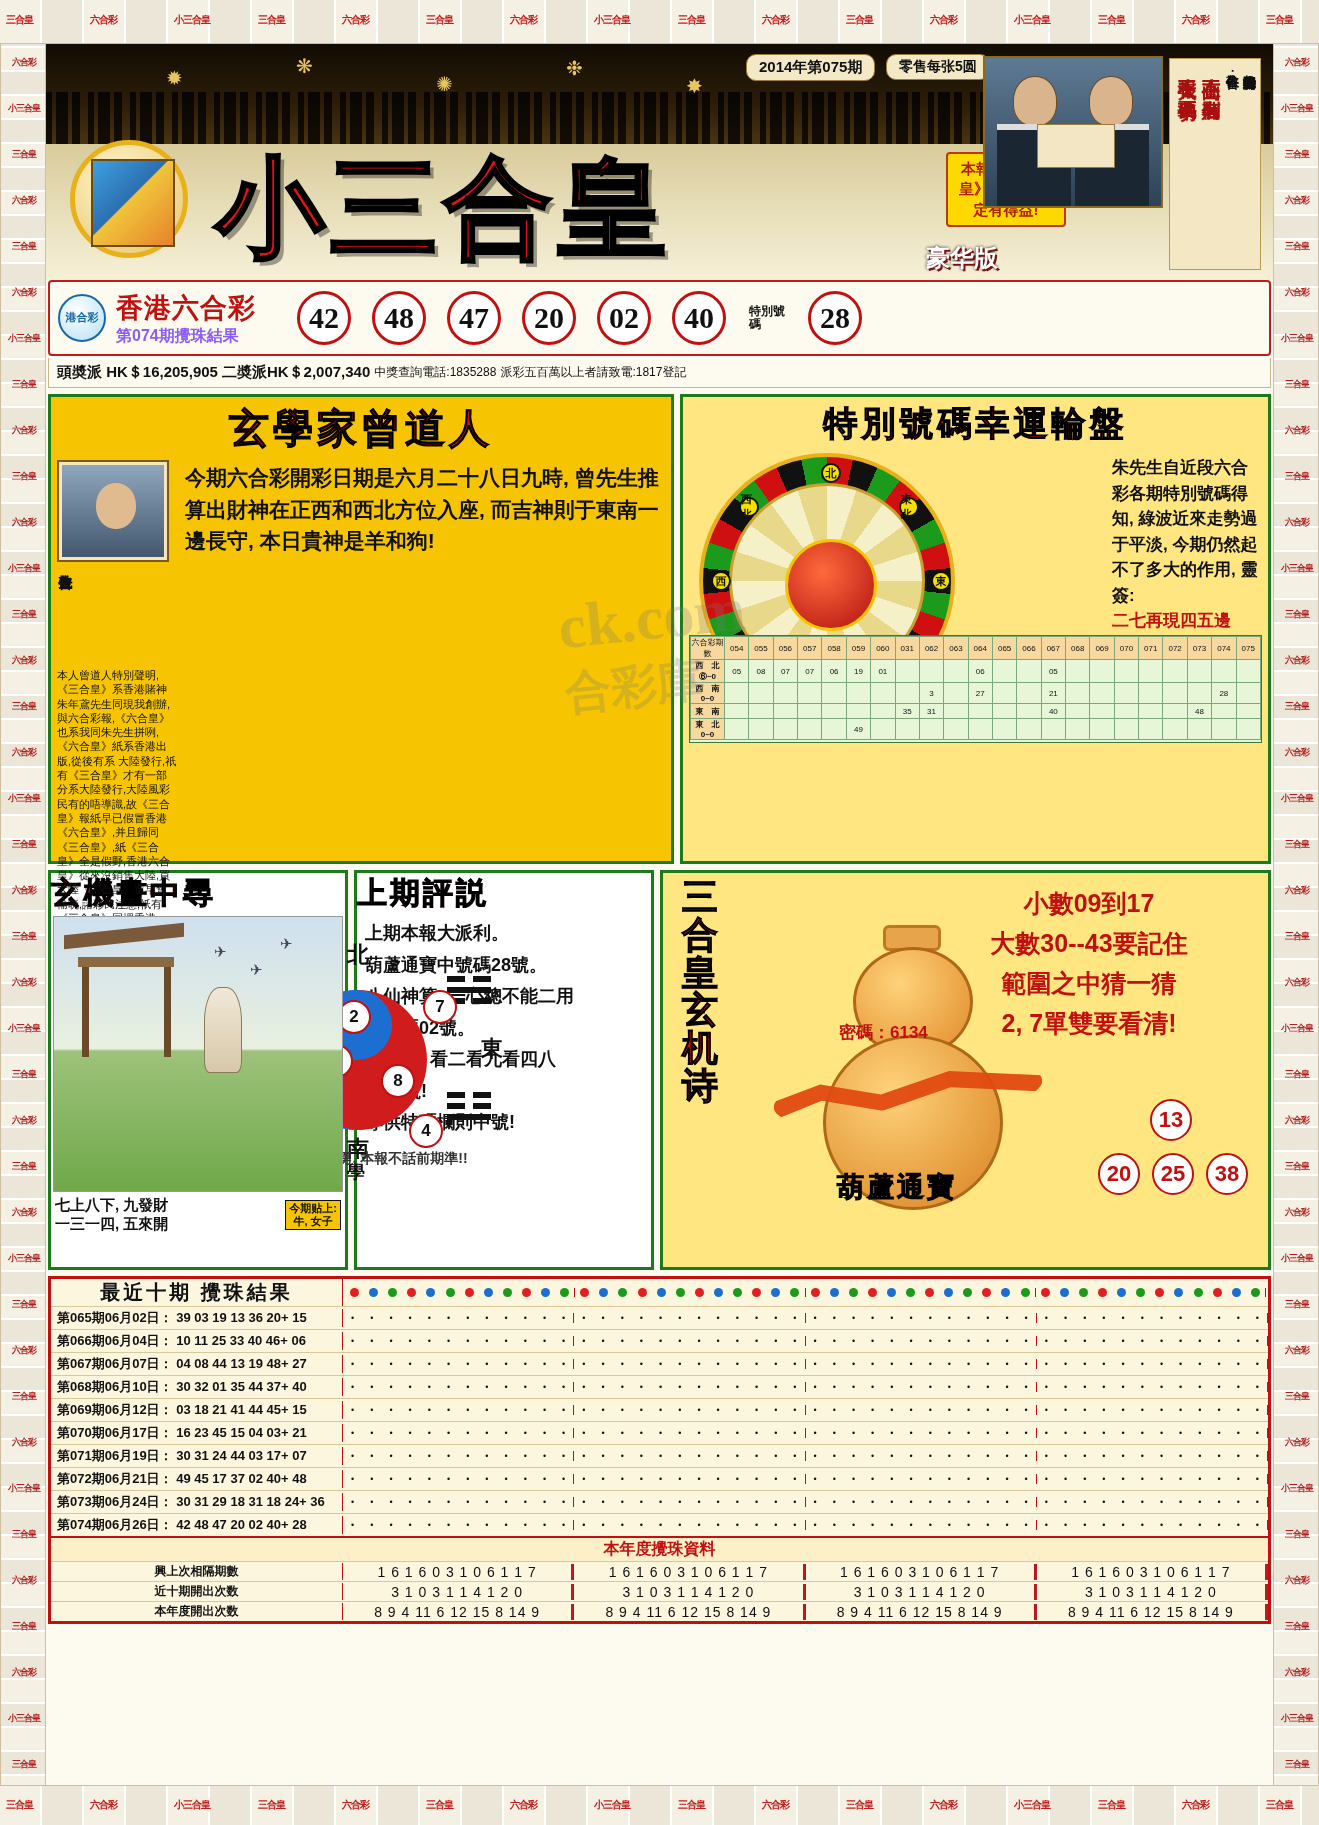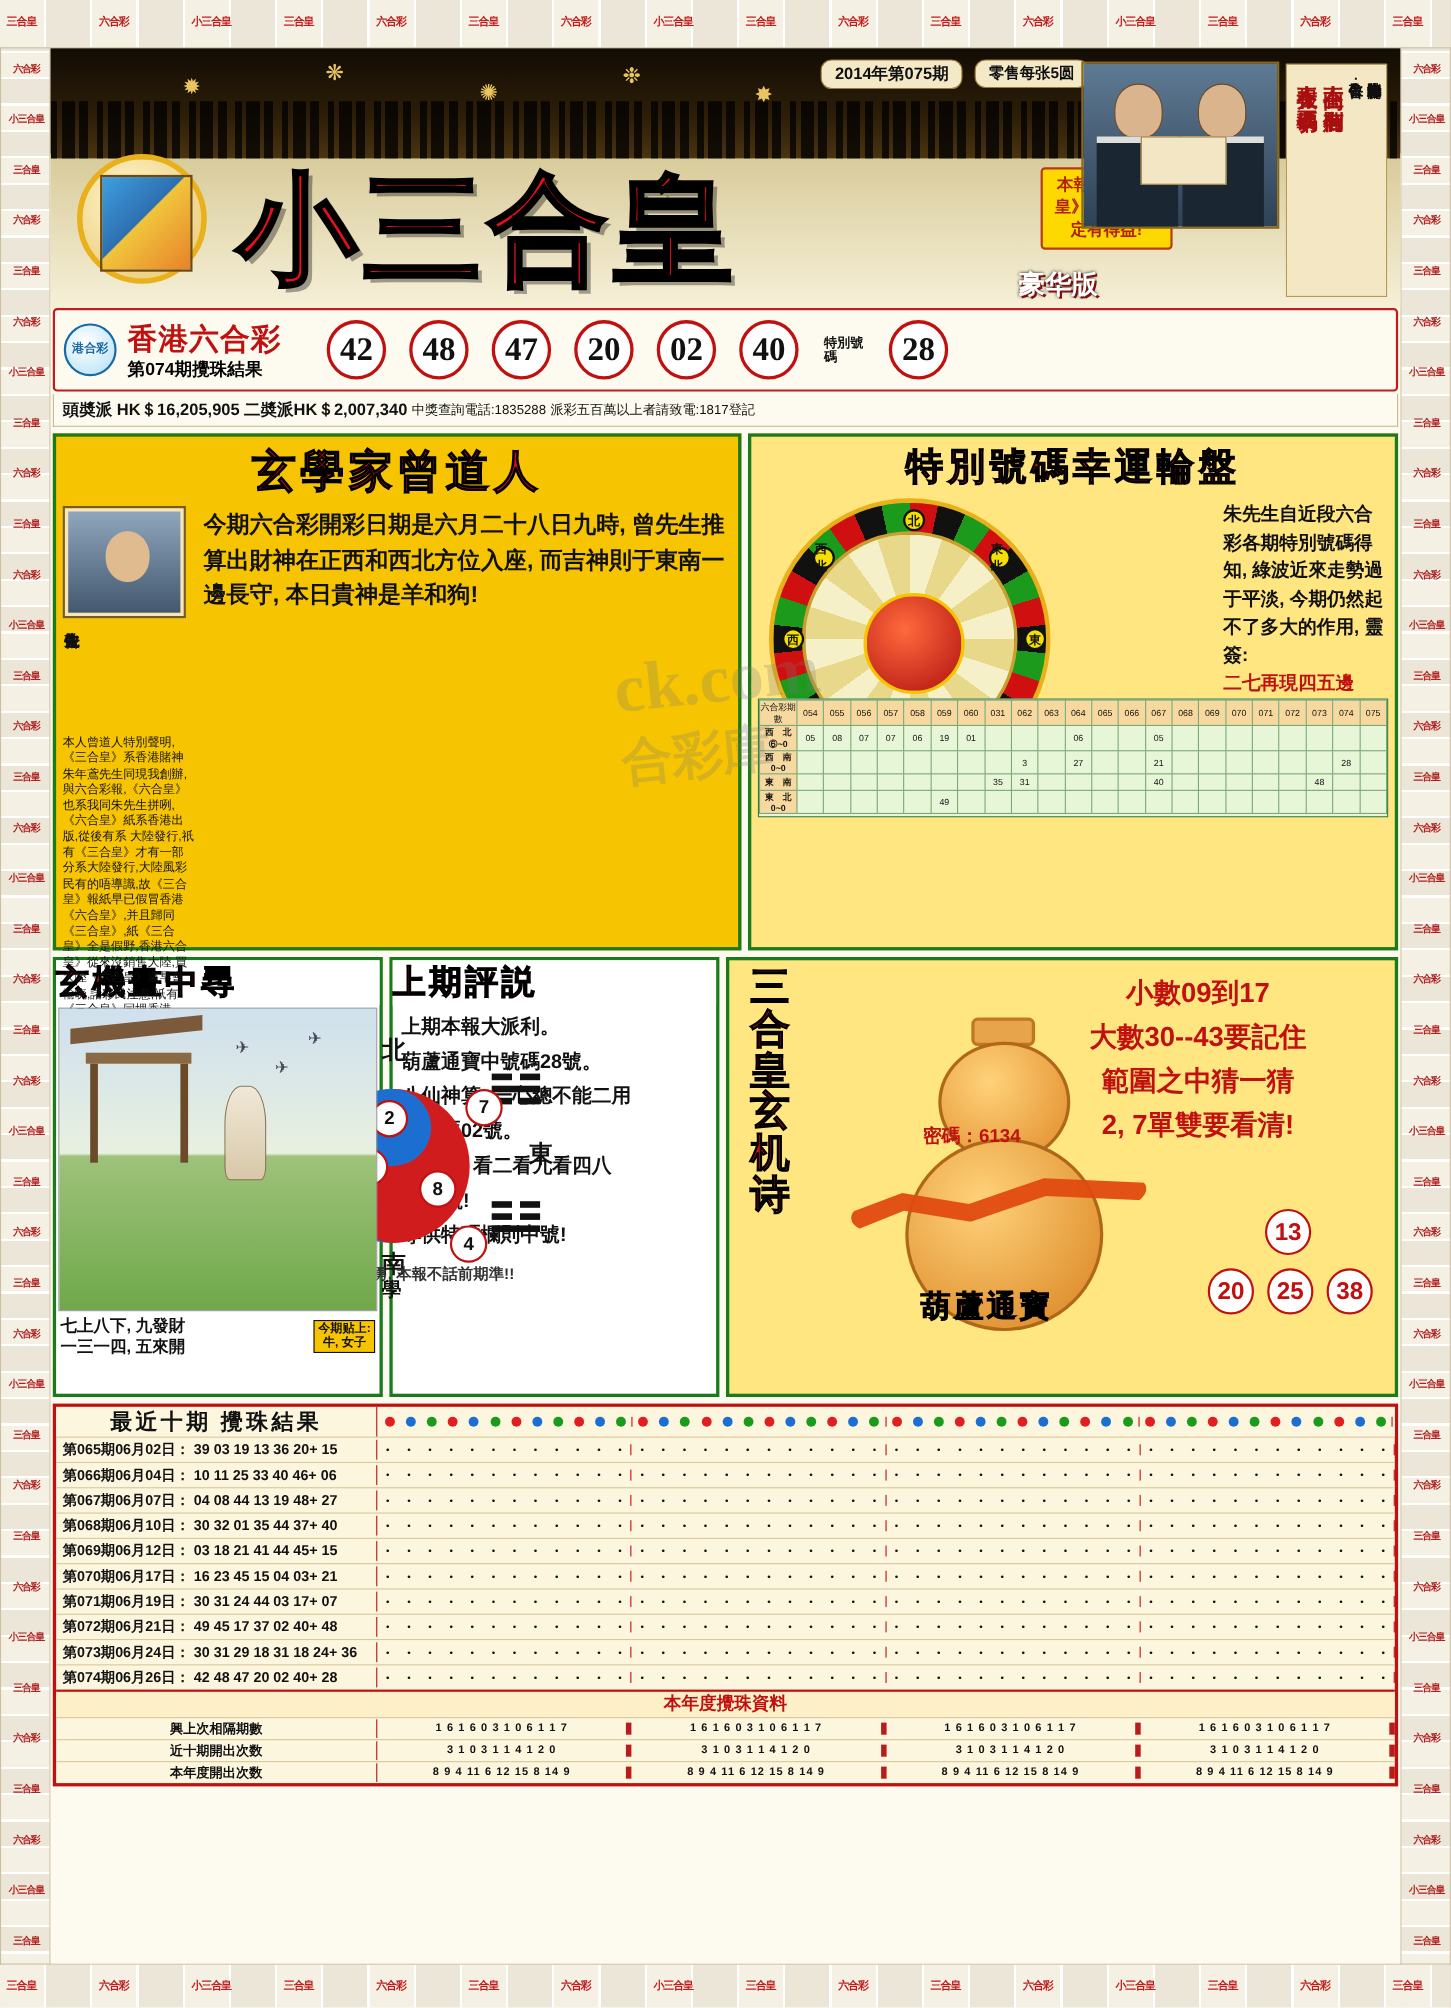--- a/index.html
+++ b/index.html
@@ -165,21 +165,21 @@
     background:#fdfbf0; border:2px solid #c01c1c; border-radius:4px;
     display:flex; align-items:center; padding:0 8px;
   }
   .rb-left { width:48px; height:48px; border-radius:50%;
     background:radial-gradient(circle at 40% 35%, #fff, #b2e0f5);
     border:2px solid #1769a8; color:#1769a8; font-size:11px;
     display:flex; align-items:center; justify-content:center; text-align:center;
     line-height:1.05; font-weight:bold; }
   .rb-title { margin-left:10px; width:175px; }
   .rb-title .t1 { font-size:27px; font-weight:bold; color:#c01010; letter-spacing:1px; }
-  .rb-title .t2 { font-size:16px; font-weight:bold; color:#000000; }
+  .rb-title .t2 { font-size:16px; font-weight:bold; color:#8b5cf6; }
   .balls { display:flex; align-items:center; gap:21px; margin-left:6px; }
   .ball {
     width:54px; height:54px; border-radius:50%;
     border:3px solid #c01010; background:#fff;
     display:flex; align-items:center; justify-content:center;
     font-size:30px; font-weight:bold; color:#111;
     font-family:"Liberation Serif", serif;
   }
   .special-label {
     width:36px; font-size:12px; font-weight:bold; color:#111;
@@ -423,21 +423,21 @@
     border-right:1px solid #c01010;
   }
   .hist-row .dots .cell span { font-size:9px; color:#111; }
   .stat-title {
     text-align:center; font-size:16px; font-weight:bold; color:#c01010;
     background:#fdf0c8; border-top:2px solid #c01010; padding:1px 0;
   }
   .stat-row { display:flex; height:20px; border-top:1px solid #d8c89a; align-items:center; }
   .stat-row .label { width:292px; text-align:center; font-size:12px; font-weight:bold; color:#111; border-right:1px solid #c01010;}
   .stat-row .vals { flex:1; display:flex; }
-  .stat-row .vals .cell { flex:1; text-align:center; font-size:10px; border-right:5px solid #b91c1c; color:#111; letter-spacing:1px;font-weight:bold;}
+  .stat-row .vals .cell { flex:1; text-align:center; font-size:14px; border-right:3px solid #b91c1c; color:#111; letter-spacing:1px;}
   .watermark {
     position:absolute; left:560px; top:560px; width:620px;
     font-size:62px; font-weight:bold; color:rgba(120,120,120,.25);
     transform:rotate(-6deg); pointer-events:none; z-index:50;
     font-family:"Liberation Serif", serif;
   }
   .watermark .l2 { font-size:46px; }
 </style>
 </head>
 <body>

